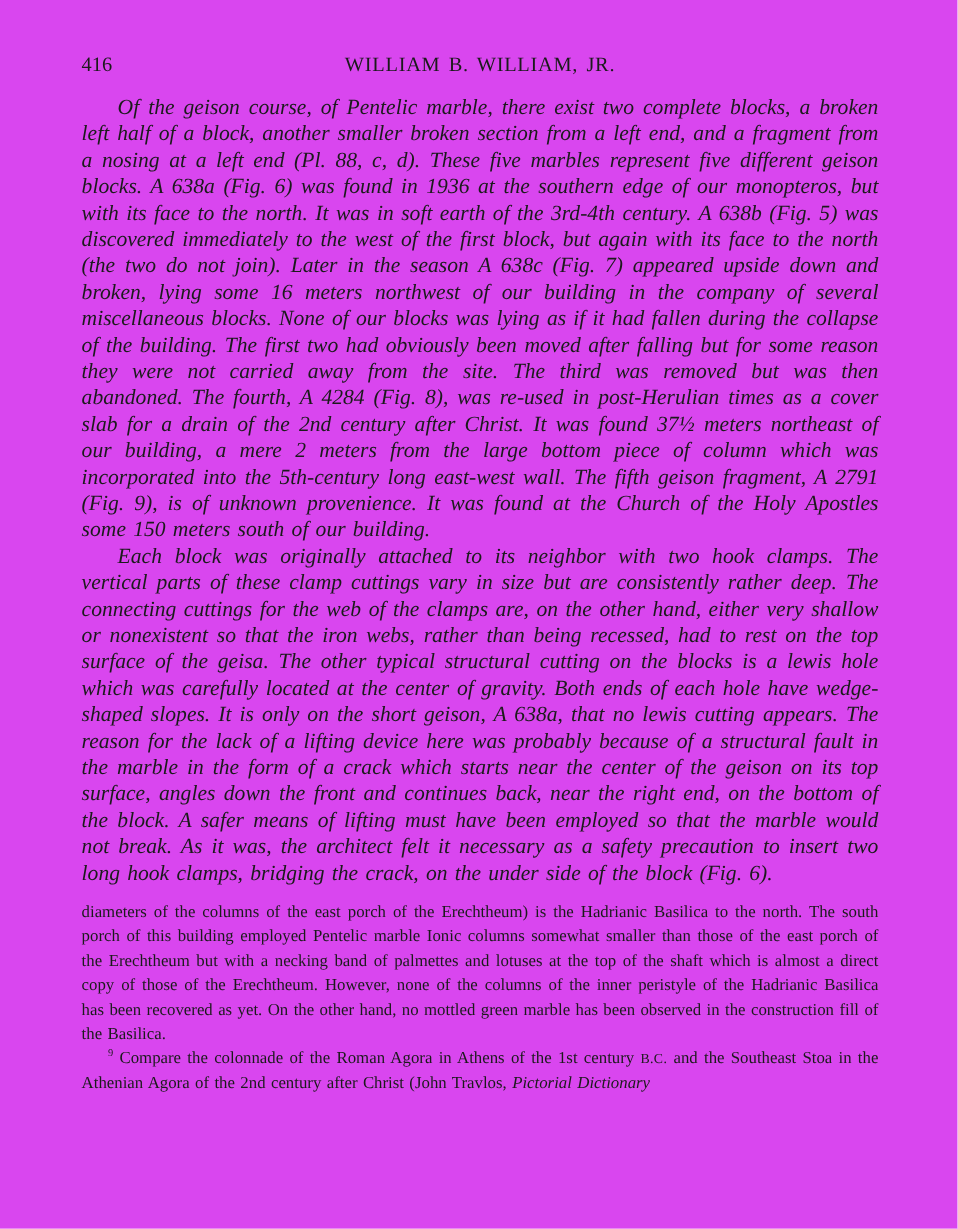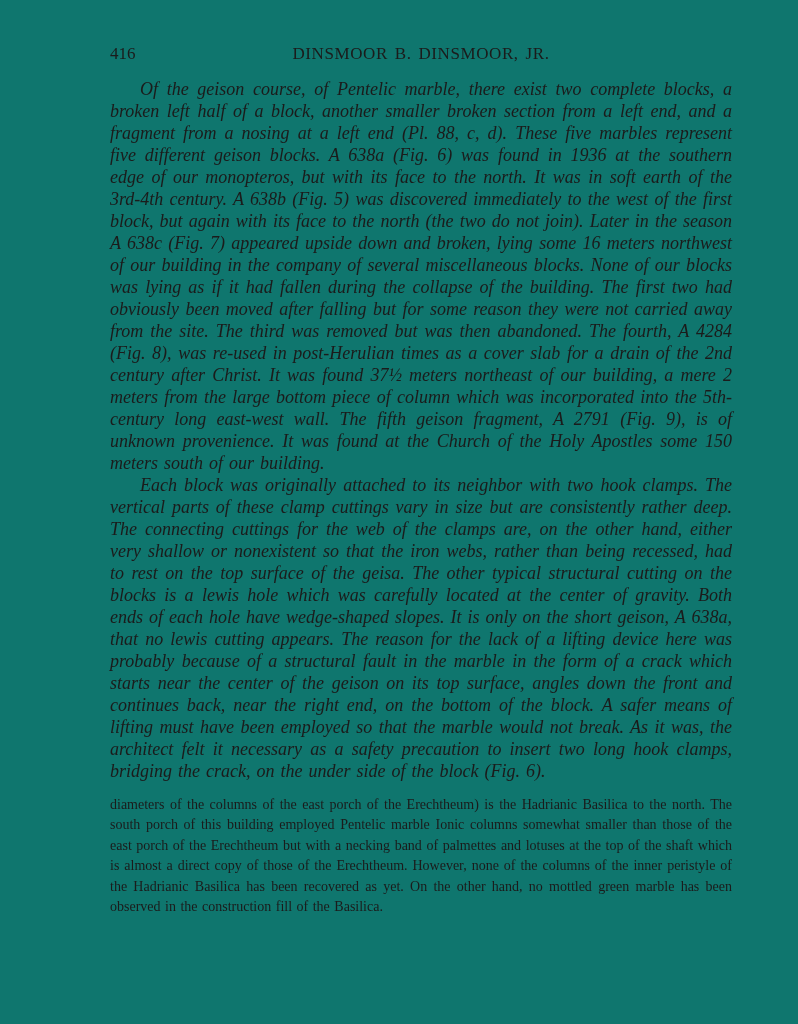--- a/index.html
+++ b/index.html
@@ -4,26 +4,25 @@
 <style>
   html, body {
     margin: 0;
     padding: 0;
     background: #ffffff;
   }
   .page {
     position: relative;
     width: 798px;
     height: 1024px;
-    background: #0f766e;
+    background: #d946ef;
     overflow: hidden;
     color: #1b1b1b;
     font-family: "Liberation Serif", "DejaVu Serif", serif;
     box-sizing: border-box;
-    padding-left: 42px;
   }
   .content {
     padding: 44px 66px 0 68px;
   }
   .page-header {
     position: relative;
     height: 22px;
     margin-bottom: 12px;
     font-size: 17px;
   }
@@ -72,26 +71,27 @@
   .sc { font-size: 0.82em; letter-spacing: 0.3px; }
 </style>
 </head>
 <body>
 
 <div class="page">
   <div class="content">
 
     <div class="page-header">
       <span class="page-number">416</span>
-      <span class="running-head">DINSMOOR B. DINSMOOR, JR.</span>
+      <span class="running-head">WILLIAM B. WILLIAM, JR.</span>
     </div>
 
     <div class="body-text">
         <p><span>Of the geison course, of Pentelic marble, there exist two complete blocks, a broken left half of a block, another smaller broken section from a left end, and a fragment from a nosing at a left end (Pl. 88, c, d). These five marbles represent five different geison blocks. A 638a (Fig. 6) was found in 1936 at the southern edge of our monopteros, but with its face to the north. It was in soft earth of the 3rd-4th century. A 638b (Fig. 5) was discovered immediately to the west of the first block, but again with its face to the north (the two do not join). Later in the season A 638c (Fig. 7) appeared upside down and broken, lying some 16 meters northwest of our building in the company of several miscellaneous blocks. None of our blocks was lying as if it had fallen during the collapse of the building. The first two had obviously been moved after falling but for some reason they were not carried away from the site. The third was removed but was then abandoned. The fourth, A 4284 (Fig. 8), was re-used in post-Herulian times as a cover slab for a drain of the 2nd century after Christ. It was found 37½ meters northeast of our building, a mere 2 meters from the large bottom piece of column which was incorporated into the 5th-century long east-west wall. The fifth geison fragment, A 2791 (Fig. 9), is of unknown provenience. It was found at the Church of the Holy Apostles some 150 meters south of our building.</span></p>
         <p><span>Each block was originally attached to its neighbor with two hook clamps. The vertical parts of these clamp cuttings vary in size but are consistently rather deep. The connecting cuttings for the web of the clamps are, on the other hand, either very shallow or nonexistent so that the iron webs, rather than being recessed, had to rest on the top surface of the geisa. The other typical structural cutting on the blocks is a lewis hole which was carefully located at the center of gravity. Both ends of each hole have wedge-shaped slopes. It is only on the short geison, A 638a, that no lewis cutting appears. The reason for the lack of a lifting device here was probably because of a structural fault in the marble in the form of a crack which starts near the center of the geison on its top surface, angles down the front and continues back, near the right end, on the bottom of the block. A safer means of lifting must have been employed so that the marble would not break. As it was, the architect felt it necessary as a safety precaution to insert two long hook clamps, bridging the crack, on the under side of the block (Fig. 6).</span></p>
       </div>
 
     <div class="footnotes">
       <p><span>diameters of the columns of the east porch of the Erechtheum) is the Hadrianic Basilica to the north. The south porch of this building employed Pentelic marble Ionic columns somewhat smaller than those of the east porch of the Erechtheum but with a necking band of palmettes and lotuses at the top of the shaft which is almost a direct copy of those of the Erechtheum. However, none of the columns of the inner peristyle of the Hadrianic Basilica has been recovered as yet. On the other hand, no mottled green marble has been observed in the construction fill of the Basilica.</span></p>
+      <p class="note"><sup>9</sup><span> Compare the colonnade of the Roman Agora in Athens of the 1st century </span><span class="sc">B.C.</span><span> and the Southeast Stoa in the Athenian Agora of the 2nd century after Christ (John Travlos, </span><span class="it">Pictorial Dictionary</span></p>
     </div>
 
   </div>
 </div>
 
 </body></html>

